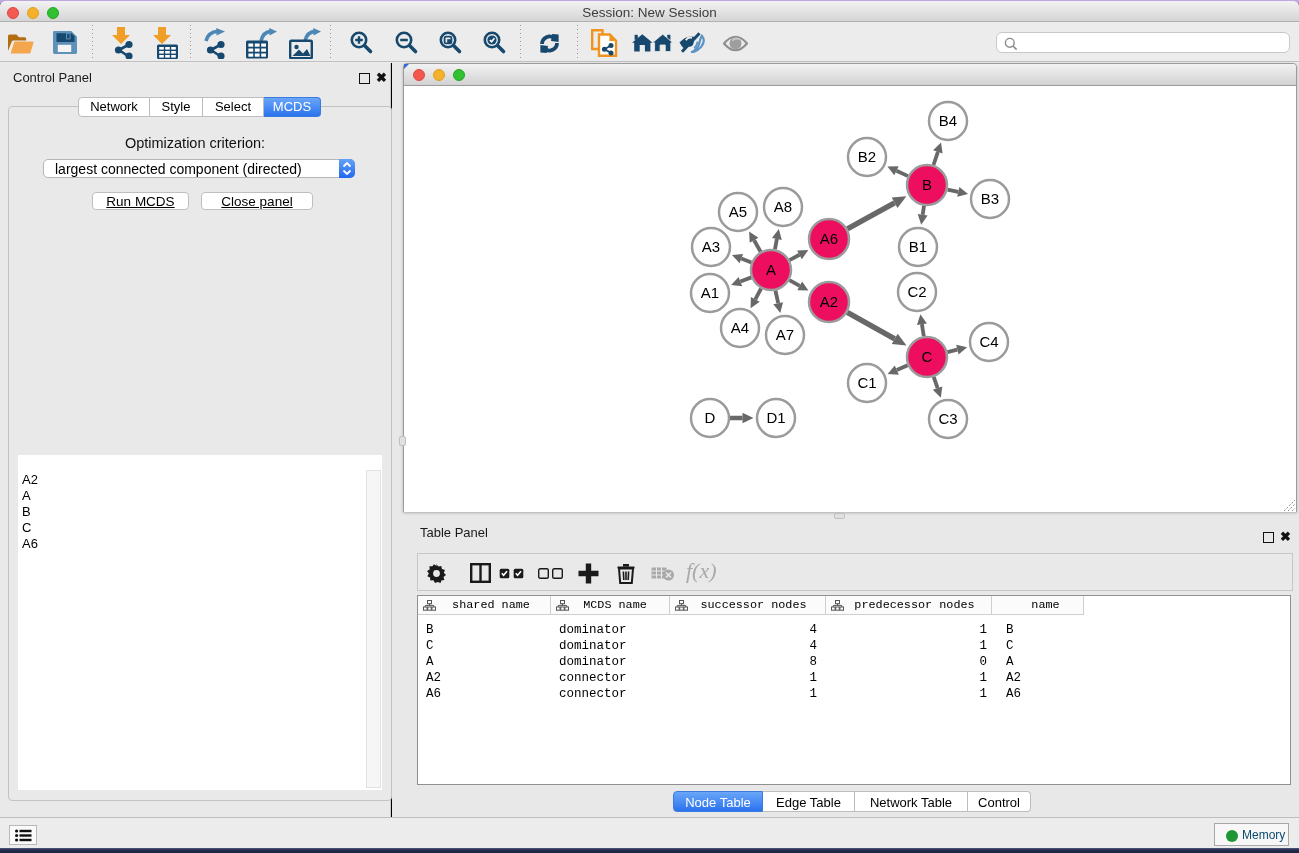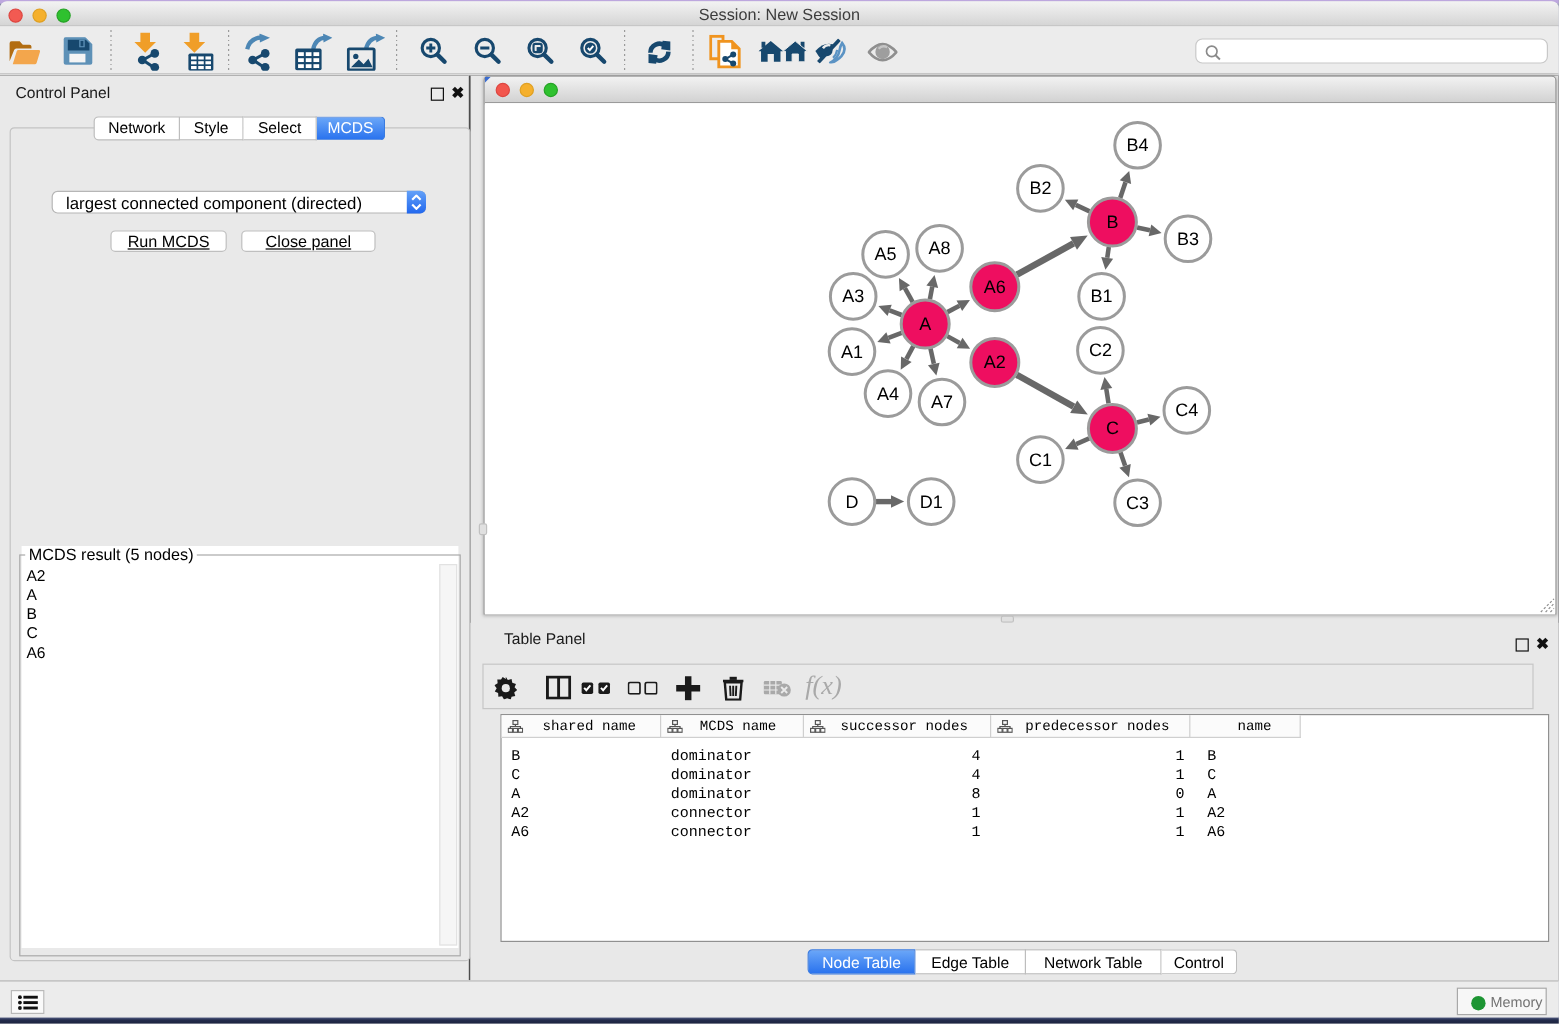--- a/index.html
+++ b/index.html
@@ -48,34 +48,34 @@
 #canvas { position:absolute; left:0; top:23px; width:892px; height:425px; background:#fff; }
 #grip { position:absolute; right:0px; bottom:0px; width:13px; height:13px; }
 #vsplit { position:absolute; left:-5px; top:372px; width:7px; height:10px; background:#e0e0e0; border:1px solid #c0c0c0; border-radius:2px; }
 #hsplit { position:absolute; left:442px; top:450px; width:11px; height:6px; background:#e0e0e0; border:1px solid #c0c0c0; border-radius:2px; }
 </style>
 </head>
 <body>
 <style>
 #tablepanel { position:absolute; left:392px; top:456px; width:907px; height:298px; background:#e8e8e8; }
 #tablepanel .hdr { position:absolute; left:28px; top:6px; font-size:13px; color:#1a1a1a; }
-#ttoolbar { position:absolute; left:10px; top:34px; width:876px; height:38px; background:#e9e9e9; border:1px solid #c6c6c6; }
+#ttoolbar { position:absolute; left:25px; top:34px; width:876px; height:38px; background:#e9e9e9; border:1px solid #c6c6c6; }
 #ttable { position:absolute; left:25px; top:76px; width:874px; height:190px; background:#fff; border:1px solid #909090;font-family:Liberation Mono, monospace; }
 #thead { position:absolute; left:0; top:0; height:19px; width:666px; background:#fbfbfb; border-bottom:1px solid #cfcfcf; font-size:11.8px; color:#000; }
 #thead .hc { position:absolute; top:0; height:19px; border-right:1px solid #cfcfcf; text-align:center; padding-top:2px; }
 .trow { position:absolute; font-size:12.5px; color:#000; height:16px; }
 .trow span { position:absolute; }
 #btabs { position:absolute; left:281px; top:272px; height:21px; display:flex; font-size:13.5px; }
 #btabs .tab { border:1px solid #bdbdbd; border-left:none; background:#fff; color:#000; text-align:center; height:21px; padding-top:3px; font-size:13px; }
 #btabs .tab.first { border-left:1px solid #bdbdbd; border-radius:4px 0 0 4px; }
 #btabs .tab.last { border-radius:0 4px 4px 0; }
 #btabs .tab.sel { background:linear-gradient(#6aa6f8,#2a73ee); color:#fff; border-color:#3a7be0; }
 #statusbar { position:absolute; left:0; top:816px; width:1299px; height:30px; background:#ececec; border-top:1px solid #bdbdbd; }
 #listbtn { position:absolute; left:9px; top:7px; width:28px; height:20px; background:#fafafa; border:1px solid #b9b9b9; }
-#membtn { position:absolute; left:1214px; top:5px; width:75px; height:23px; background:#f7f7f7; border:1px solid #a8a8a8; font-size:12px; color:#737373; }
+#membtn { position:absolute; left:1214px; top:5px; width:75px; height:23px; background:#f7f7f7; border:1px solid #a8a8a8; font-size:12px; color:#0c4a6e; }
 #membtn .dot { position:absolute; left:11px; top:5.5px; width:12px; height:12px; border-radius:50%; background:#1d9533; }
 #membtn .mtxt { position:absolute; left:27px; top:4px; }
 </style>
 <div id="deskTop"></div>
 <div id="app">
 <div id="titlebar">
       <span class="tl t1"></span>
       <span class="tl t2"></span>
       <span class="tl t3"></span>
       <div id="titletext">Session: New Session</div>
@@ -231,42 +231,40 @@
   <div class="hdr">Control Panel</div>
   <div class="floatbtn" style="left:359px"></div>
   <div class="closex" style="left:376px">✖</div>
   <div id="cpcontent"></div>
   <div id="cptabs">
     <div class="tab first" style="width:72px">Network</div>
     <div class="tab" style="width:53px">Style</div>
     <div class="tab" style="width:61px">Select</div>
     <div class="tab last sel" style="width:57px">MCDS</div>
   </div>
+  <div id="optlabel">Optimization criterion:</div>
   <div id="combo">
           <span class="txt">largest connected component (directed)</span>
           <span class="cap">
             <svg width="10" height="13" viewBox="0 0 10 13">
               <path d="M1.5 4.5 L5 1 L8.5 4.5" fill="none" stroke="#fff" stroke-width="1.8"></path>
               <path d="M1.5 8.5 L5 12 L8.5 8.5" fill="none" stroke="#fff" stroke-width="1.8"></path>
             </svg>
           </span>
         </div>
   <div class="btn" style="left:92px;width:97px">Run MCDS</div>
   <div class="btn" style="left:201px;width:112px">Close panel</div>
   <div id="mlist">
       <div style="height:17px"></div>
       <div class="item">A2</div>
           <div class="item">A</div>
           <div class="item">B</div>
           <div class="item">C</div>
           <div class="item">A6</div>
       <div class="sbar"></div>
-  </div>
-  <div id="fieldset">
-    <div class="legend">MCDS result (5 nodes)</div>
   </div>
 </div>
 <div id="netarea">
 <div id="netwin">
   <div class="wtitle">
             <span class="tl t1"></span>
             <span class="tl t2"></span>
             <span class="tl t3"></span>
           </div>
   <div id="canvas">

